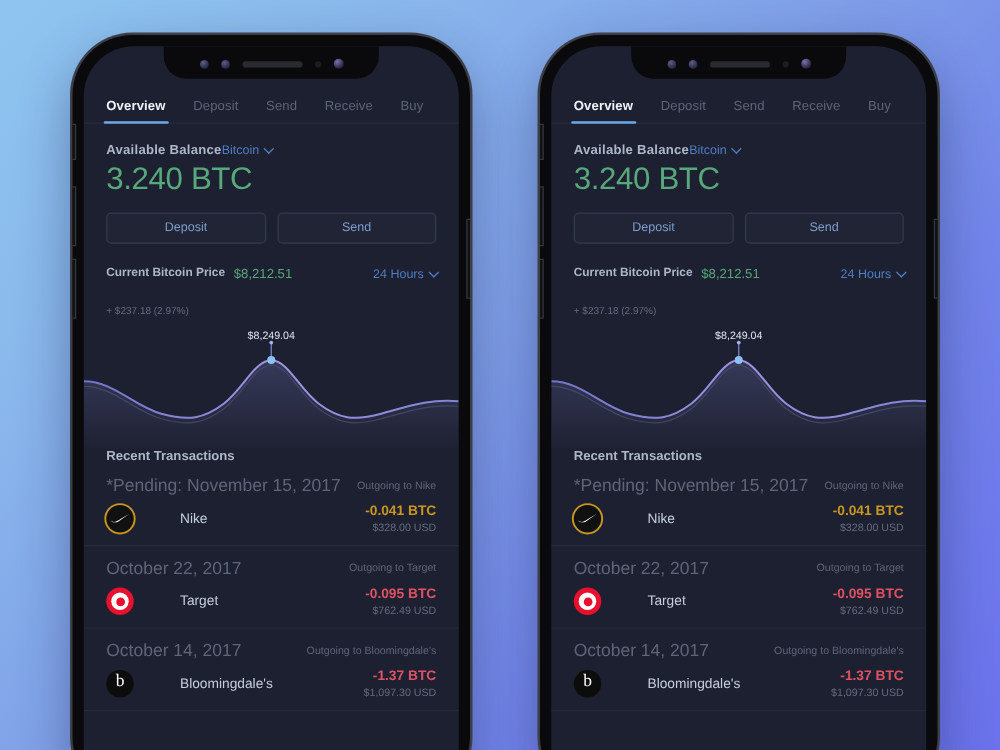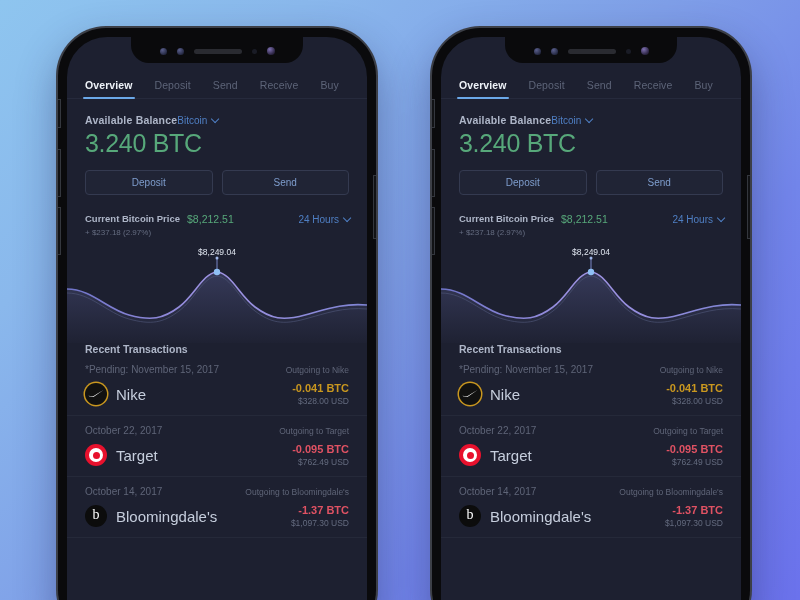--- a/index.html
+++ b/index.html
@@ -105,39 +105,39 @@
     background:#202435;
     display:flex; align-items:center; justify-content:center;
     font-size:10px; color:#7e9dcd;
   }
 
   .price-sec { padding:18px 18px 0 18px; }
   .price-top { display:flex; align-items:center; justify-content:space-between; }
   .price-left { display:flex; align-items:flex-start; gap:7px; }
   .price-label { font-size:9.5px; color:#aeb6c8; font-weight:bold; }
   .price-val { font-size:10.5px; color:#57a87a; font-weight:normal; }
-  .price-delta { font-size:8px; color:#656c80; padding-top:3px; }
+  .price-delta { font-size:8px; color:#656c80; padding-top:3px;margin-top:16px; }
 
   
   .chart-wrap { position:relative; height:96px; margin-top:10px; }
   .chart-wrap svg { position:absolute; inset:0; width:100%; height:100%; }
   .peak-label {
     position:absolute; left:50%; transform:translateX(-50%);
     top:0px; font-size:8.5px; color:#dfe5ef; white-space:nowrap;text-align:right;
   }
 
   
   .tx-head { font-size:10.5px; color:#aeb6c8; font-weight:bold; padding:0 18px 0 18px; }
   .tx { padding:9px 18px 9px 18px; border-bottom:1px solid #252939; }
   .tx-meta { display:flex; justify-content:space-between; align-items:center; }
-  .tx-date { font-size:10px; color:#5f6578; }
+  .tx-date { font-size:14px; color:#5f6578; }
   .tx-dir  { font-size:8.5px; color:#5f6578; }
   .tx-main { display:flex; justify-content:space-between; align-items:center; margin-top:7px; }
   .tx-id { display:flex; align-items:center; gap:9px; }
-  .tx-name { font-size:15px; color:#c6cedd; }
+  .tx-name { font-size:11px; color:#c6cedd;margin-left:28px; }
   .tx-amt { text-align:right; }
   .tx-btc { font-size:11px; font-weight:bold; }
   .tx-usd { font-size:8.5px; color:#646b7f; margin-top:2px; }
 
   .logo { width:22px; height:22px; border-radius:50%; flex:0 0 auto; position:relative; }
   .logo-nike { background:#111; box-shadow:0 0 0 1.5px #c9971f; }
   .logo-nike svg { position:absolute; left:3px; top:7px; }
   .logo-target { background:#e8112d; display:flex; align-items:center; justify-content:center; }
   .logo-target .ring {
     width:14px;height:14px;border-radius:50%;

